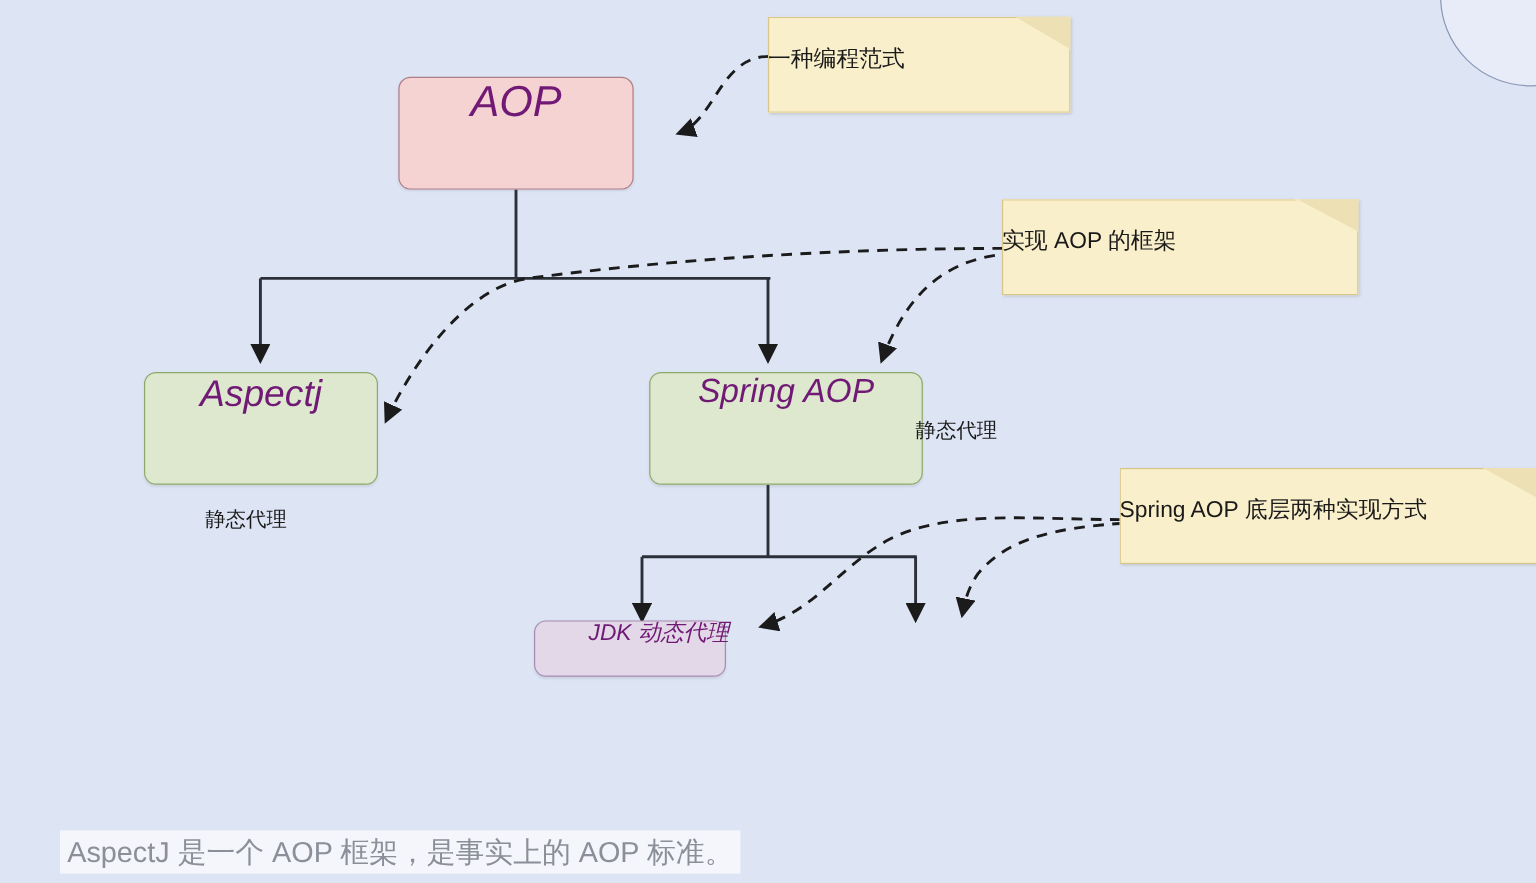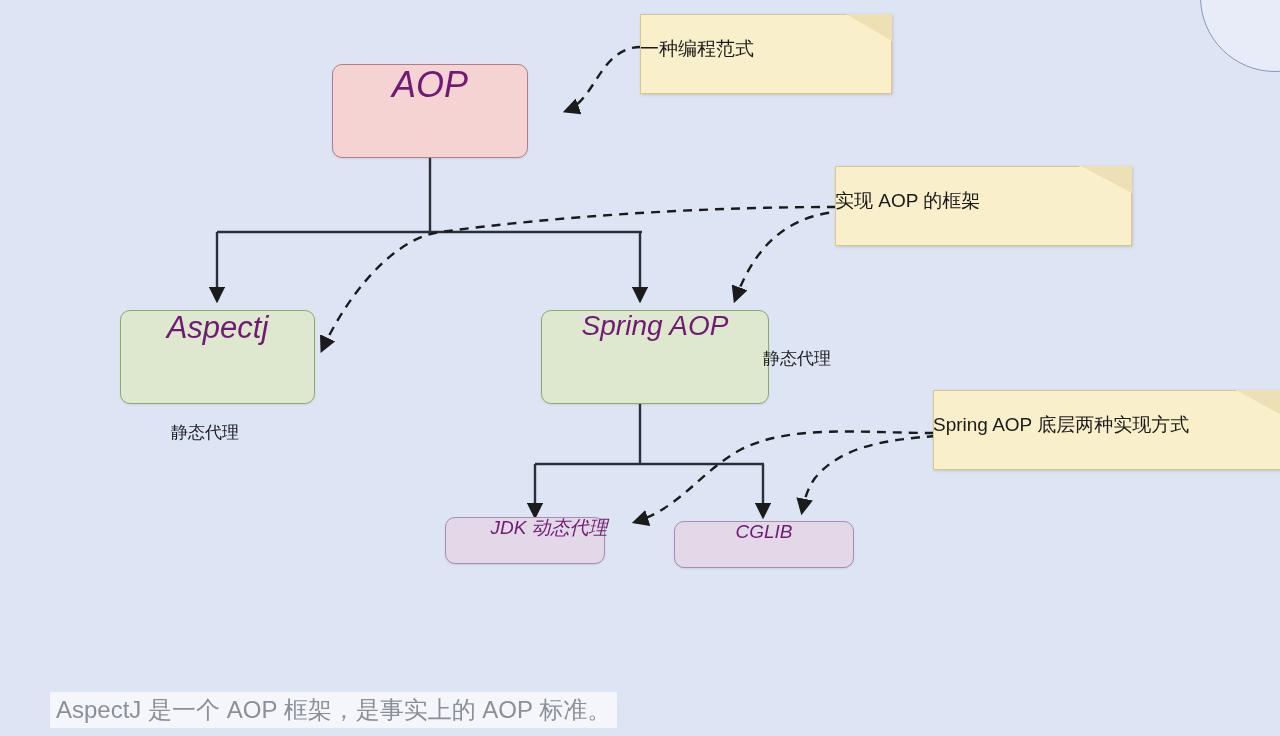--- a/index.html
+++ b/index.html
@@ -159,23 +159,20 @@
   </div>
 
   <div class="node node-green" style="left:541px; top:310px; width:228px; height:94px; font-size:28px;">
     <span>Spring AOP</span>
   </div>
 
   <div class="node node-purple" style="left:445px; top:517px; width:160px; height:47px; font-size:19px;padding-left:48px;">
     <span>JDK 动态代理</span>
   </div>
 
-  <div class="node node-purple" style="left:674px; top:521px; width:180px; height:47px; font-size:19px;">
-    <span>CGLIB</span>
-  </div>
 
   <div class="note" style="left:640px; top:14px; width:252px; height:80px;">
     <div class="note-body" style="clip-path: polygon(0 0, 82% 0, 100% 34%, 100% 100%, 0 100%);"></div>
     <div class="note-fold" style="border-width:0 46px 27px 0; border-color: transparent #ece0b4 transparent transparent;"></div>
     <span class="note-label" style="font-size:19px; margin-top:-10px;">一种编程范式</span>
   </div>
 
   <div class="note" style="left:835px; top:166px; width:297px; height:80px;">
     <div class="note-body" style="clip-path: polygon(0 0, 82% 0, 100% 34%, 100% 100%, 0 100%);"></div>
     <div class="note-fold" style="border-width:0 51px 27px 0; border-color: transparent #ece0b4 transparent transparent;"></div>

